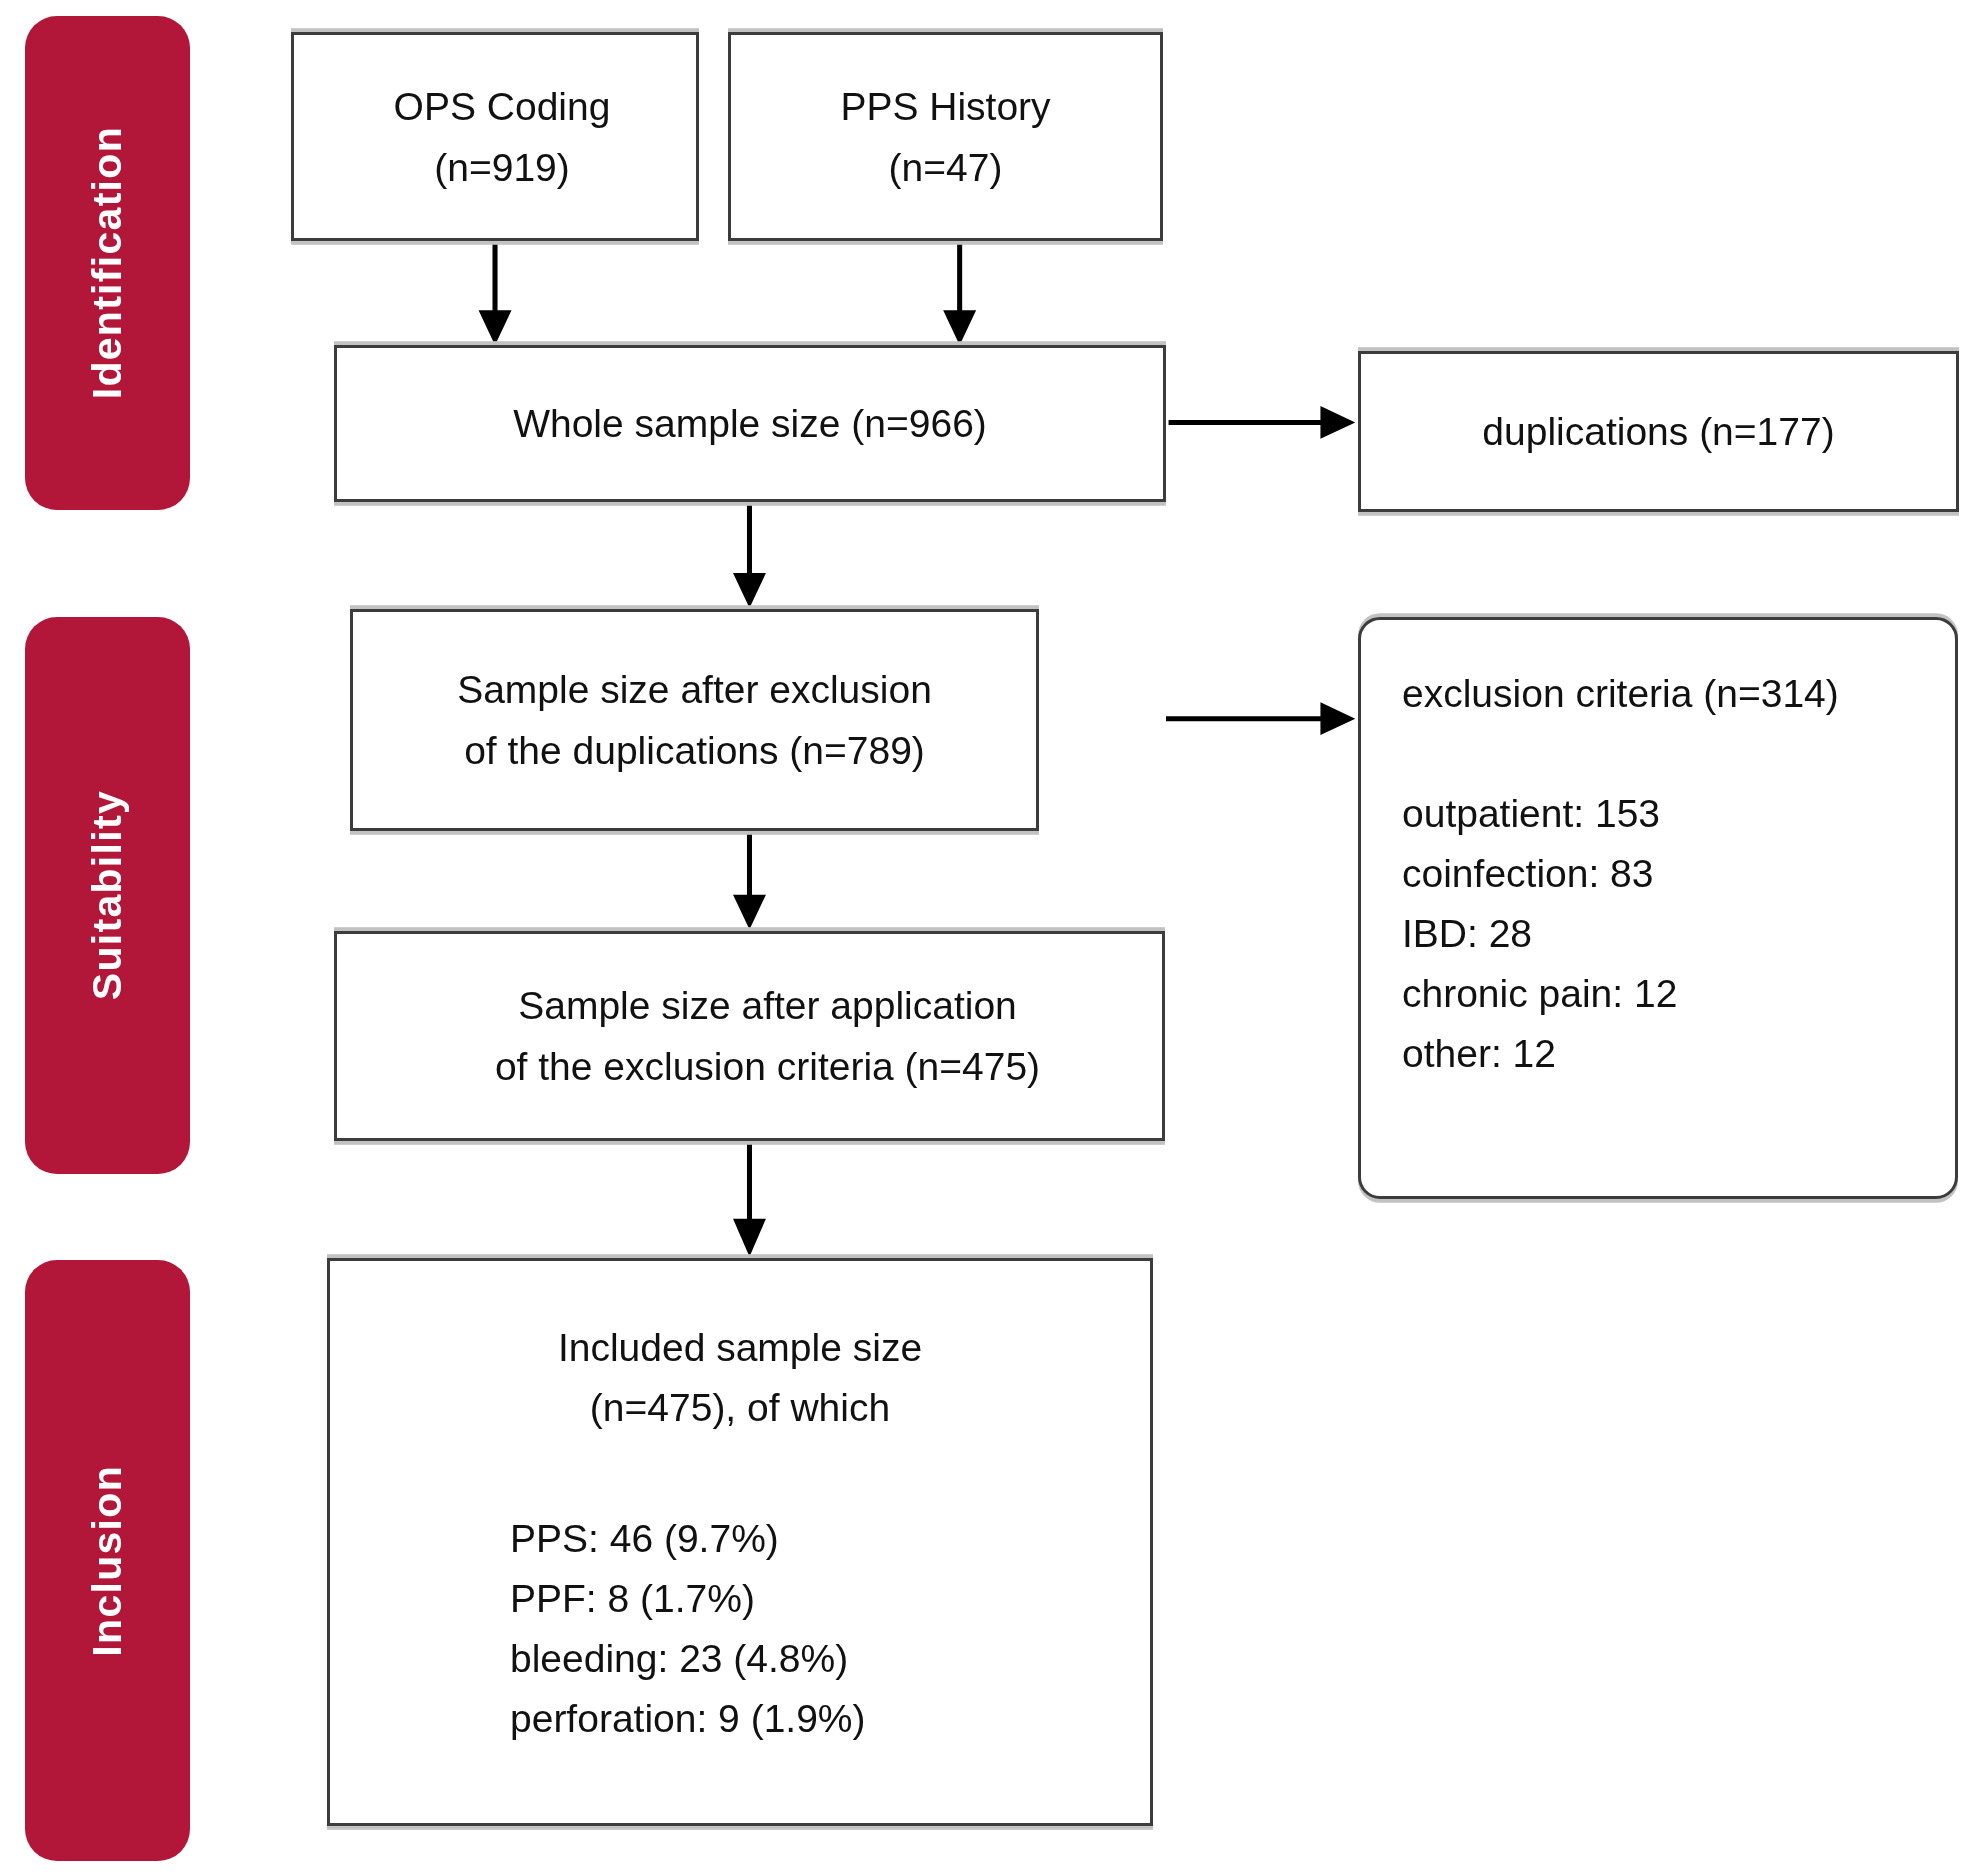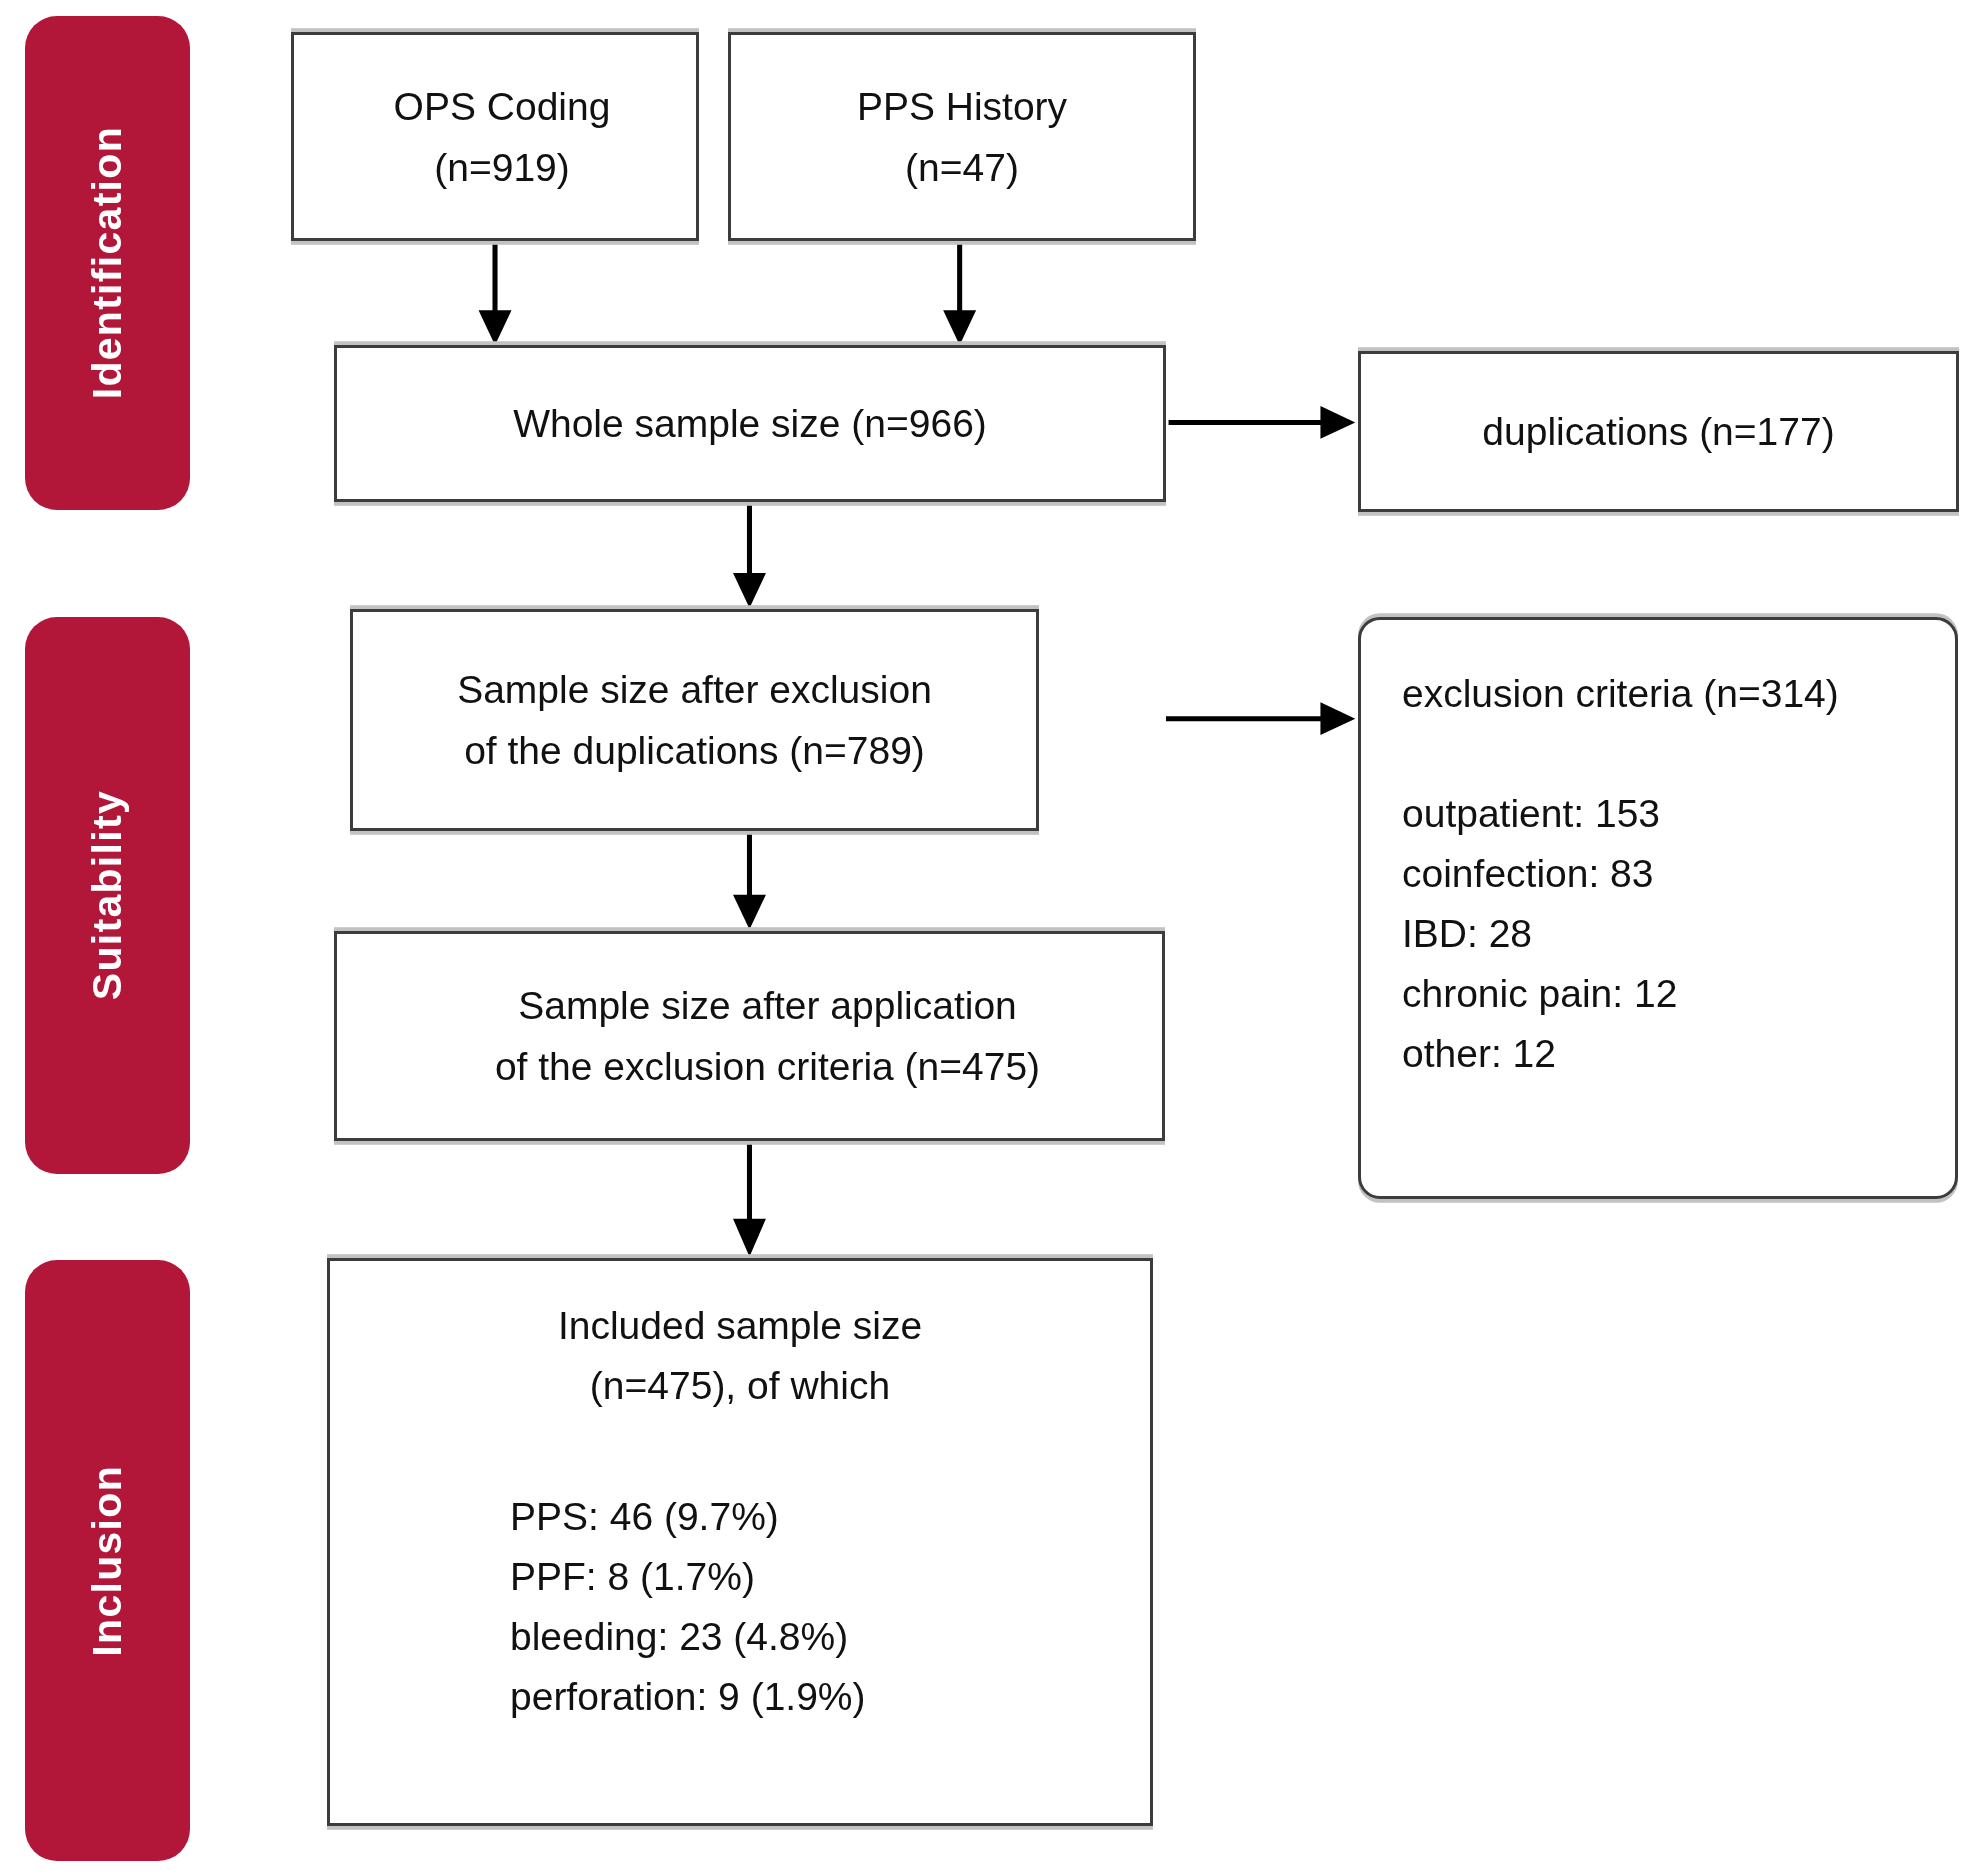--- a/index.html
+++ b/index.html
@@ -108,21 +108,21 @@
       <line x1="1184" y1="1805" x2="1184" y2="1930" stroke="#000" stroke-width="8"></line>
       <polygon points="1158,1925 1210,1925 1184,1985" fill="#000"></polygon>
     </g>
   </svg>
 
   <div class="fbox center-box" style="left:291px;top:32px;width:408px;height:209px;padding-left:14px;">
     <div class="textline">OPS Coding</div>
     <div class="textline">(n=919)</div>
   </div>
 
-  <div class="fbox center-box" style="left:728px;top:32px;width:468px;height:209px;">
+  <div class="fbox center-box" style="left:728px;top:32px;width:435px;height:209px;">
     <div class="textline">PPS History</div>
     <div class="textline">(n=47)</div>
   </div>
 
   <div class="fbox center-box" style="left:334px;top:345px;width:832px;height:157px;">
     <div class="textline">Whole sample size (n=966)</div>
   </div>
 
   <div class="fbox center-box" style="left:1358px;top:351px;width:601px;height:161px;text-align:center;">
     <div class="textline">duplications (n=177)</div>
@@ -141,21 +141,21 @@
     <div class="list-line">IBD: 28</div>
     <div class="list-line">chronic pain: 12</div>
     <div class="list-line">other: 12</div>
   </div>
 
   <div class="fbox center-box" style="left:334px;top:931px;width:831px;height:210px;padding-left:36px;">
     <div class="textline">Sample size after application</div>
     <div class="textline">of the exclusion criteria (n=475)</div>
   </div>
 
-  <div class="fbox" style="left:327px;top:1258px;width:826px;height:568px;padding-top:35px;">
+  <div class="fbox" style="left:327px;top:1258px;width:826px;height:568px;padding-top:57px;">
     <div class="incl-head">Included sample size</div>
     <div class="incl-head">(n=475), of which</div>
     <div class="incl-items">
       <div class="list-line">PPS: 46 (9.7%)</div>
       <div class="list-line">PPF: 8 (1.7%)</div>
       <div class="list-line">bleeding: 23 (4.8%)</div>
       <div class="list-line">perforation: 9 (1.9%)</div>
     </div>
   </div>
 

